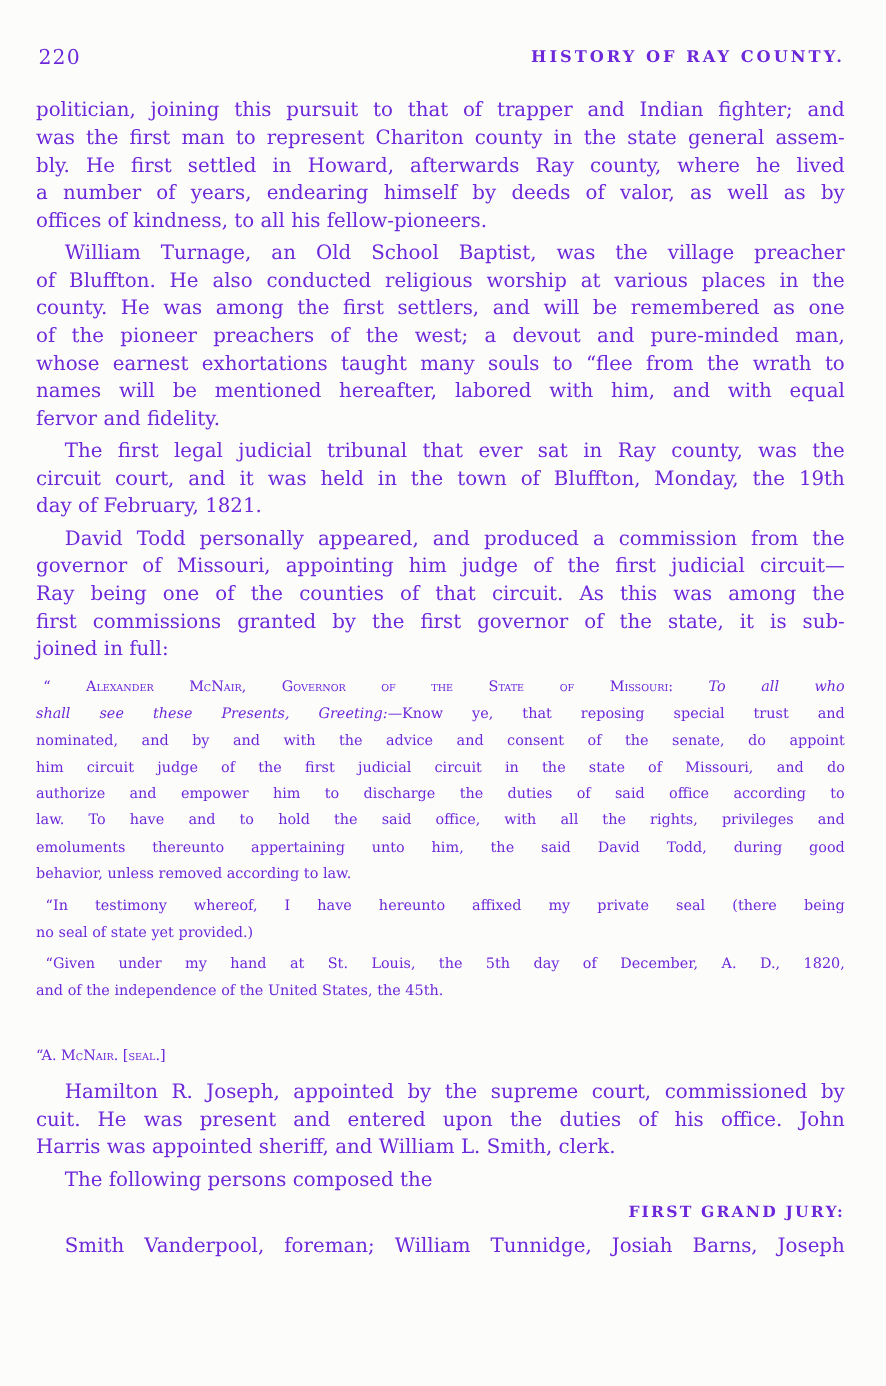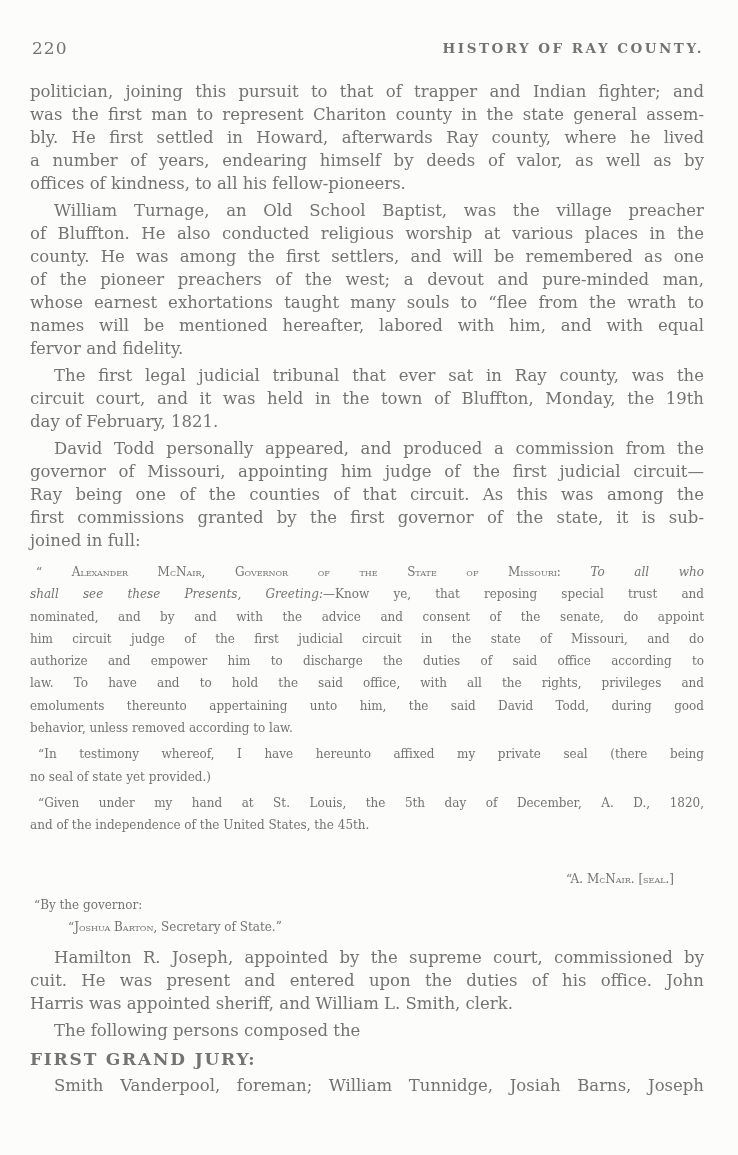--- a/index.html
+++ b/index.html
@@ -5,42 +5,42 @@
   html,body{margin:0;padding:0;}
   body{
     width:738px;height:1155px;overflow:hidden;
     background:#fcfcfa;
   }
   .page{
     box-sizing:border-box;
     width:738px;height:1155px;
     padding:38px 34px 0 30px;
     font-family:"DejaVu Serif","Liberation Serif",serif;
-    color:#737373;
+    color:#6d28d9;
     -webkit-font-smoothing:antialiased;
   }
   .running-head{position:relative;height:24px;margin-bottom:18px;}
   .pageno{position:absolute;left:2px;top:0;font-size:17px;letter-spacing:1px;}
   .rtitle{
     position:absolute;left:0;right:0;top:2px;text-align:right;
     font-weight:bold;font-size:13.5px;letter-spacing:2.5px;
   }
   .para{margin:4px 0 0 0;}
   .p-body{font-size:16.5px;line-height:23px;}
   .p-quote{font-size:12px;line-height:22.3px;}
   .qfirst{margin-top:9px;}
   .bmt{margin-top:8px;}
   .line{text-align:justify;}
   .line.jl{text-align-last:justify;}
   .sc{font-variant:small-caps;}
   .it{font-style:italic;}
-  .signature .line{text-align:right;padding-right:30px;margin-top:31px;}
+  .signature .line{padding-right:30px;margin-top:31px;}
   .heading{margin-top:6px;}
   .heading .line{
-    text-align:left;font-weight:bold;font-size:17px;letter-spacing:1.8px;
+    text-align:right;font-weight:bold;font-size:13px;letter-spacing:1.8px;
     line-height:22px;
   }
 </style>
 </head>
 <body>
 
 <div class="page">
   <div class="running-head">
     <span class="pageno">220</span>
     <span class="rtitle">HISTORY OF RAY COUNTY.</span>
@@ -88,24 +88,20 @@
         <div class="line jl" style="text-indent: 8px;"><span>“In testimony whereof, I have hereunto affixed my private seal (there being</span></div>
         <div class="line"><span>no seal of state yet provided.)</span></div>
       </div>
       <div class="para p-quote">
         <div class="line jl" style="text-indent: 8px;"><span>“Given under my hand at St. Louis, the 5th day of December, A. D., 1820,</span></div>
         <div class="line"><span>and of the independence of the United States, the 45th.</span></div>
       </div>
       <div class="para p-quote signature">
         <div class="line"><span>“A. </span><span class="sc">McNair.</span><span> [</span><span class="sc">seal.</span><span>]</span></div>
       </div>
-      <div class="para p-quote">
-        <div class="line" style="text-indent: 4px;"><span>“By the governor:</span></div>
-        <div class="line" style="text-indent: 38px;"><span>“</span><span class="sc">Joshua Barton,</span><span> Secretary of State.”</span></div>
-      </div>
       <div class="para p-body bmt">
         <div class="line jl" style="text-indent: 24px;"><span>Hamilton R. Joseph, appointed by the supreme court, commissioned by</span></div>
         <div class="line jl"><span>cuit.  He was present and entered upon the duties of his office.  John</span></div>
         <div class="line"><span>Harris was appointed sheriff, and William L. Smith, clerk.</span></div>
       </div>
       <div class="para p-body">
         <div class="line" style="text-indent: 24px;"><span>The following persons composed the</span></div>
       </div>
       <div class="para heading">
         <div class="line"><span>FIRST GRAND JURY:</span></div>

